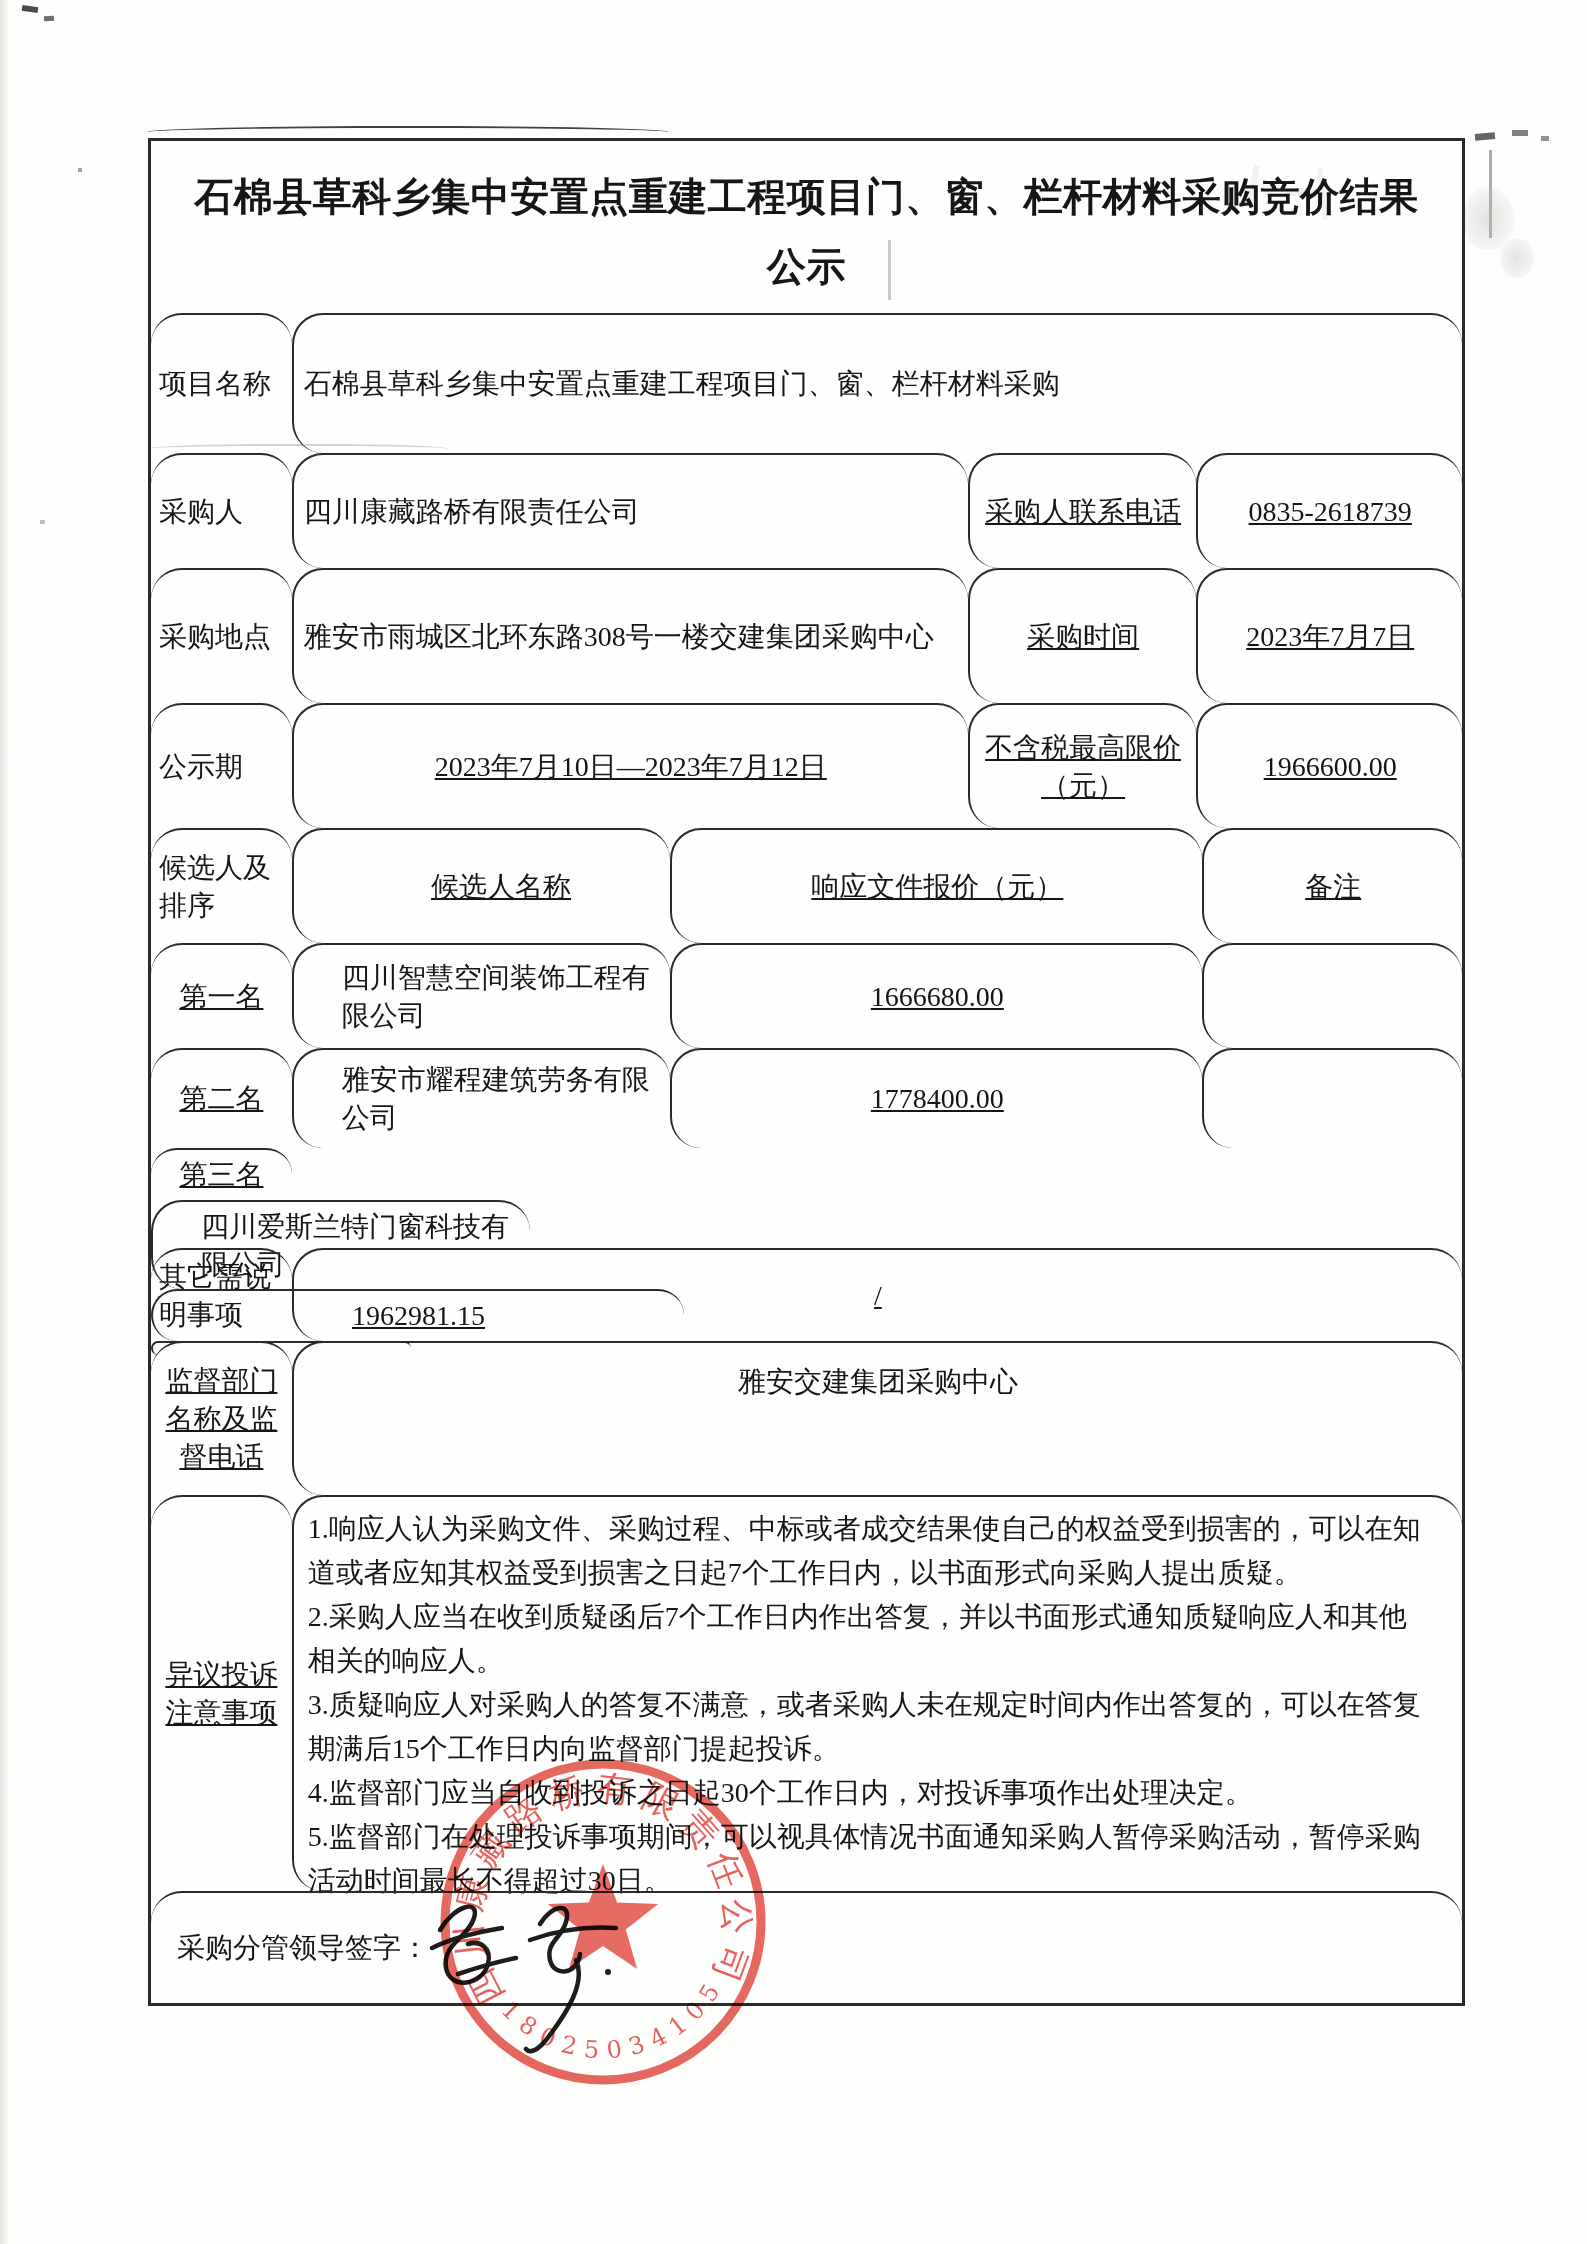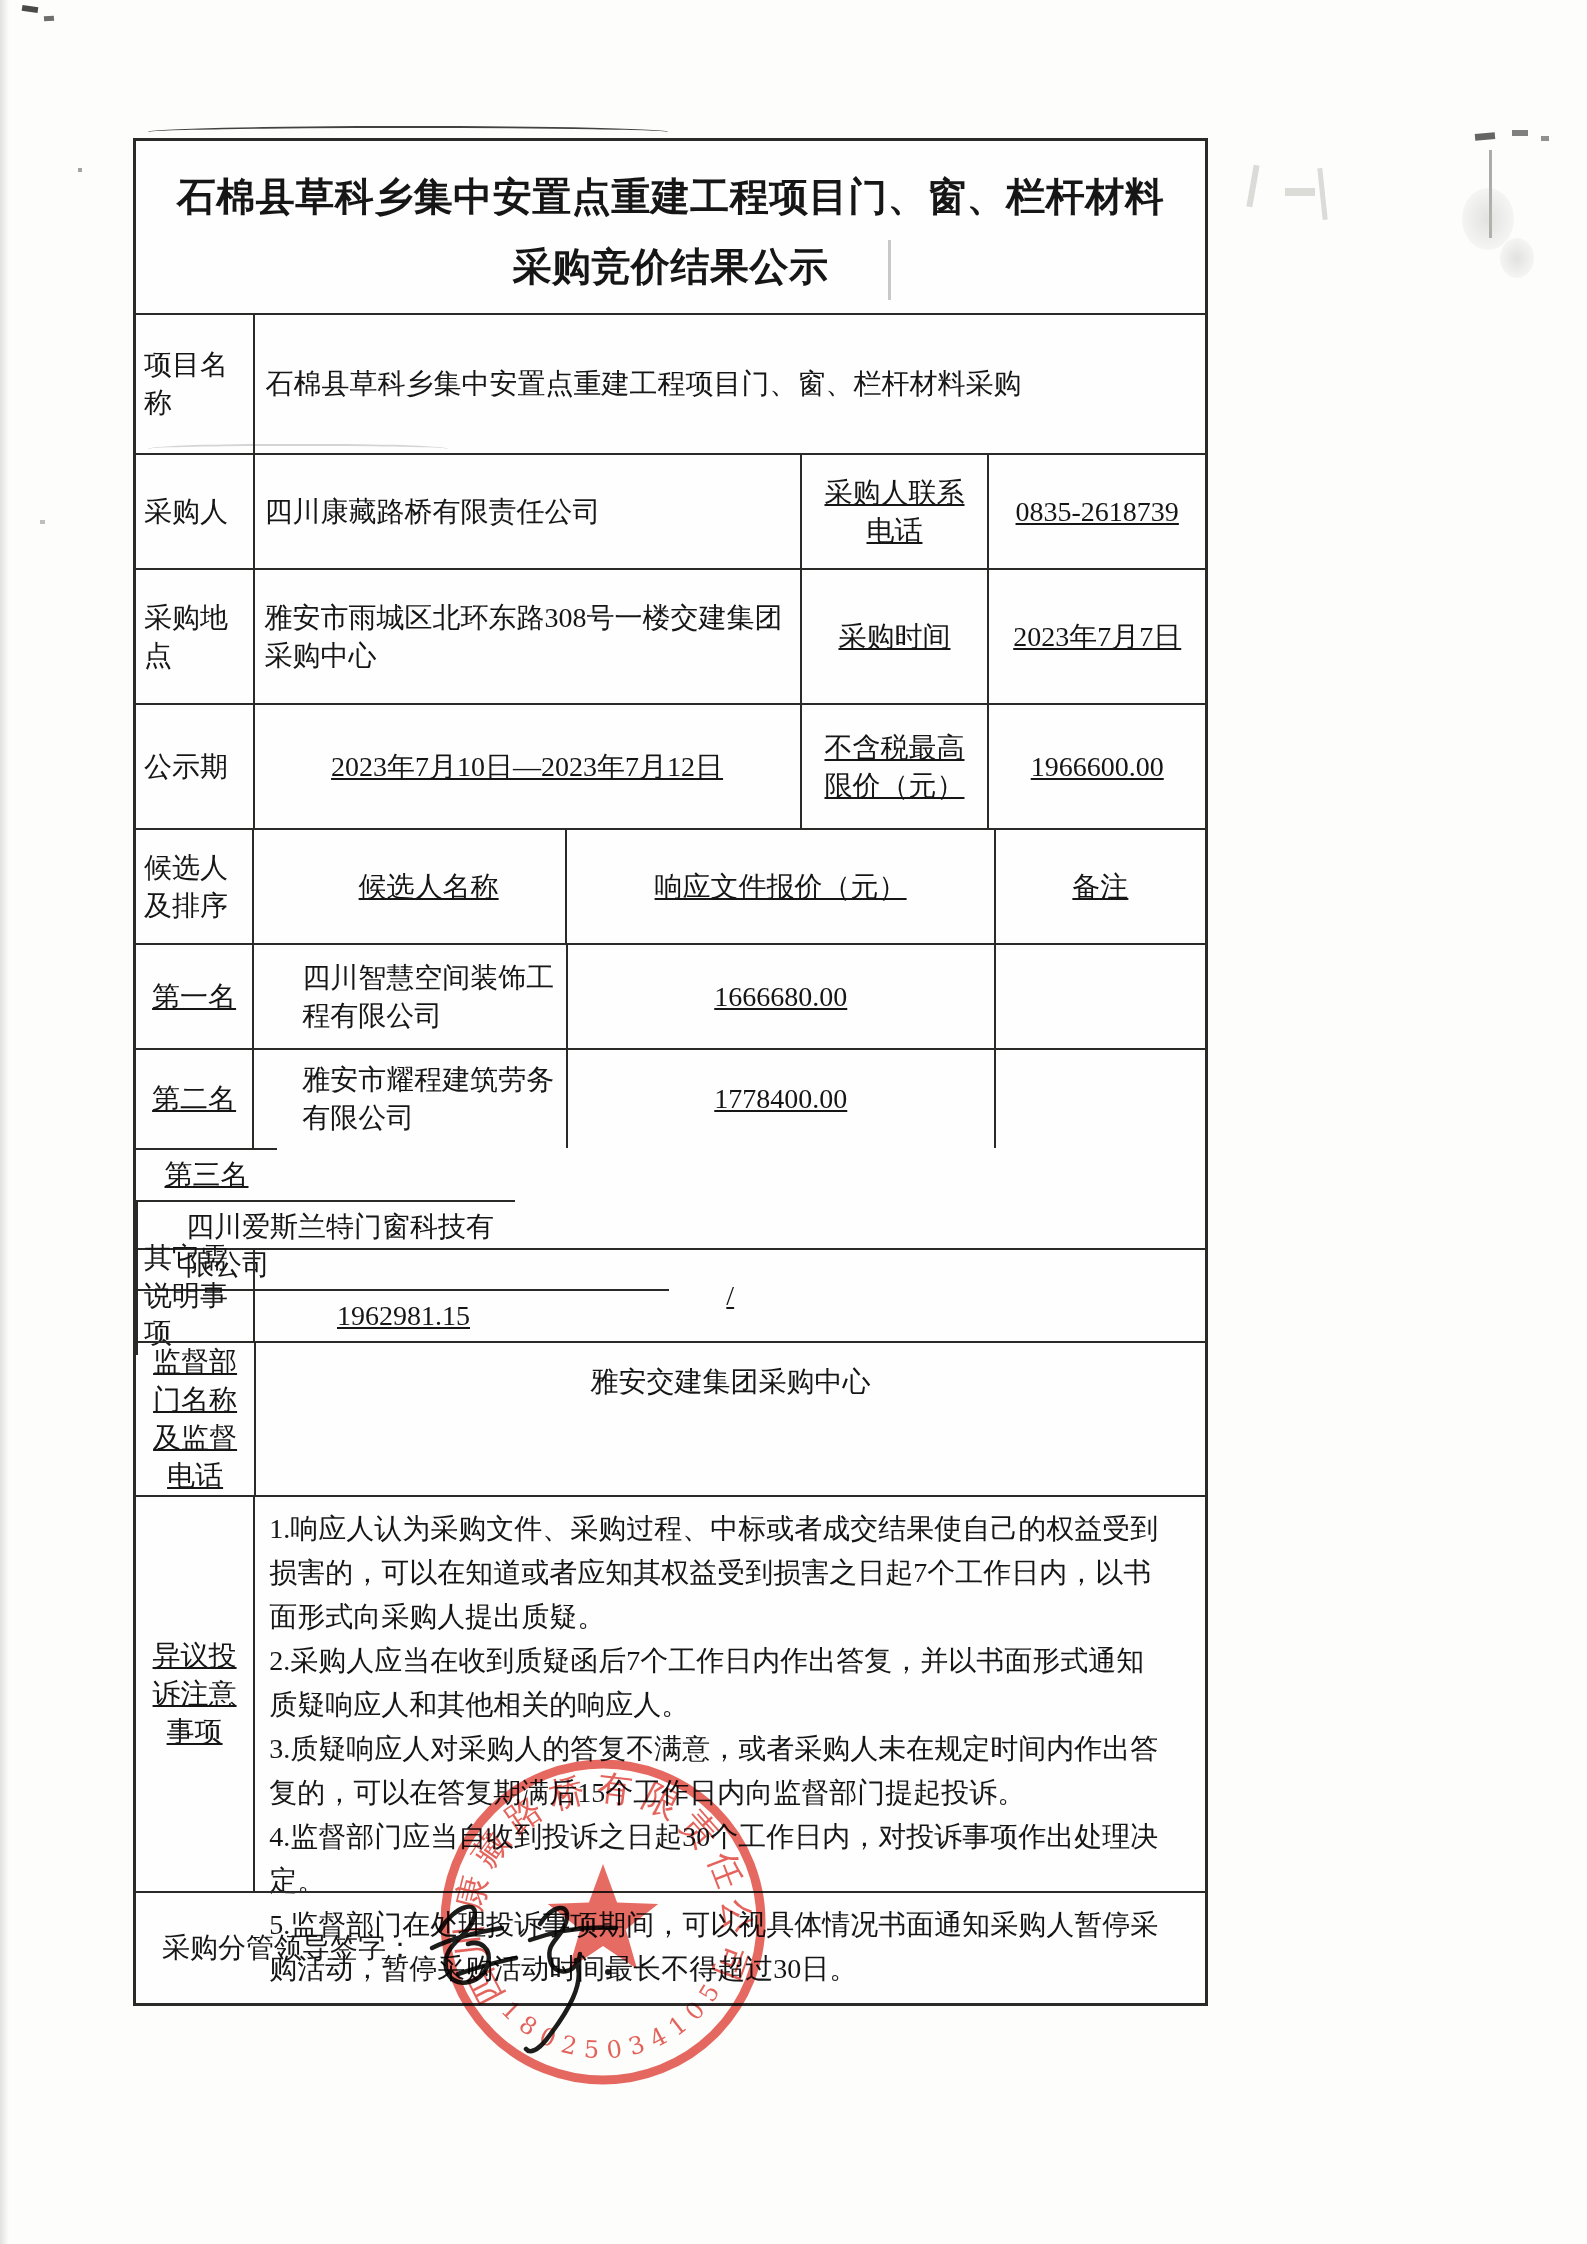--- a/index.html
+++ b/index.html
@@ -13,25 +13,25 @@
   .edge-strip{position:absolute;left:0;top:0;width:9px;height:2244px;
     background:linear-gradient(to right,#dddcd8,rgba(255,255,255,0));opacity:.85;}
   .mark{position:absolute;background:#4a4a48;}
   .smudge{position:absolute;background:#9a9a96;opacity:.35;}
   .faintblob{position:absolute;border-radius:50%;
     background:radial-gradient(#b9b9b4,rgba(255,255,255,0));opacity:.4;}
   .wave{position:absolute;border-top:2px solid #2e2e2c;border-radius:100%/12px;opacity:.9;}
 
   
   .doc-table{
-    position:absolute;left:133px;top:138px;width:1075px;
+    position:absolute;left:148px;top:138px;width:1317px;
     border:3px solid #2a2a28;box-sizing:border-box;background:rgba(255,255,255,.6);
   }
   .row{display:flex;box-sizing:border-box;}
-  .row + .row .cell{border-top:2px solid #2a2a28;}
+  .row + .row .cell{border-top:2px solid #2a2a28;border-radius:31px;}
   .cell{
     box-sizing:border-box;border-left:2px solid #2a2a28;
     display:flex;align-items:center;
     font-size:28px;line-height:1.35;padding:6px 10px;
   }
   .cell:first-child{border-left:none;}
   .lab{padding-left:8px;}
   .c{justify-content:center;text-align:center;text-decoration:underline;}
   .l{justify-content:flex-start;text-align:left;}
   .top{align-items:flex-start;}

